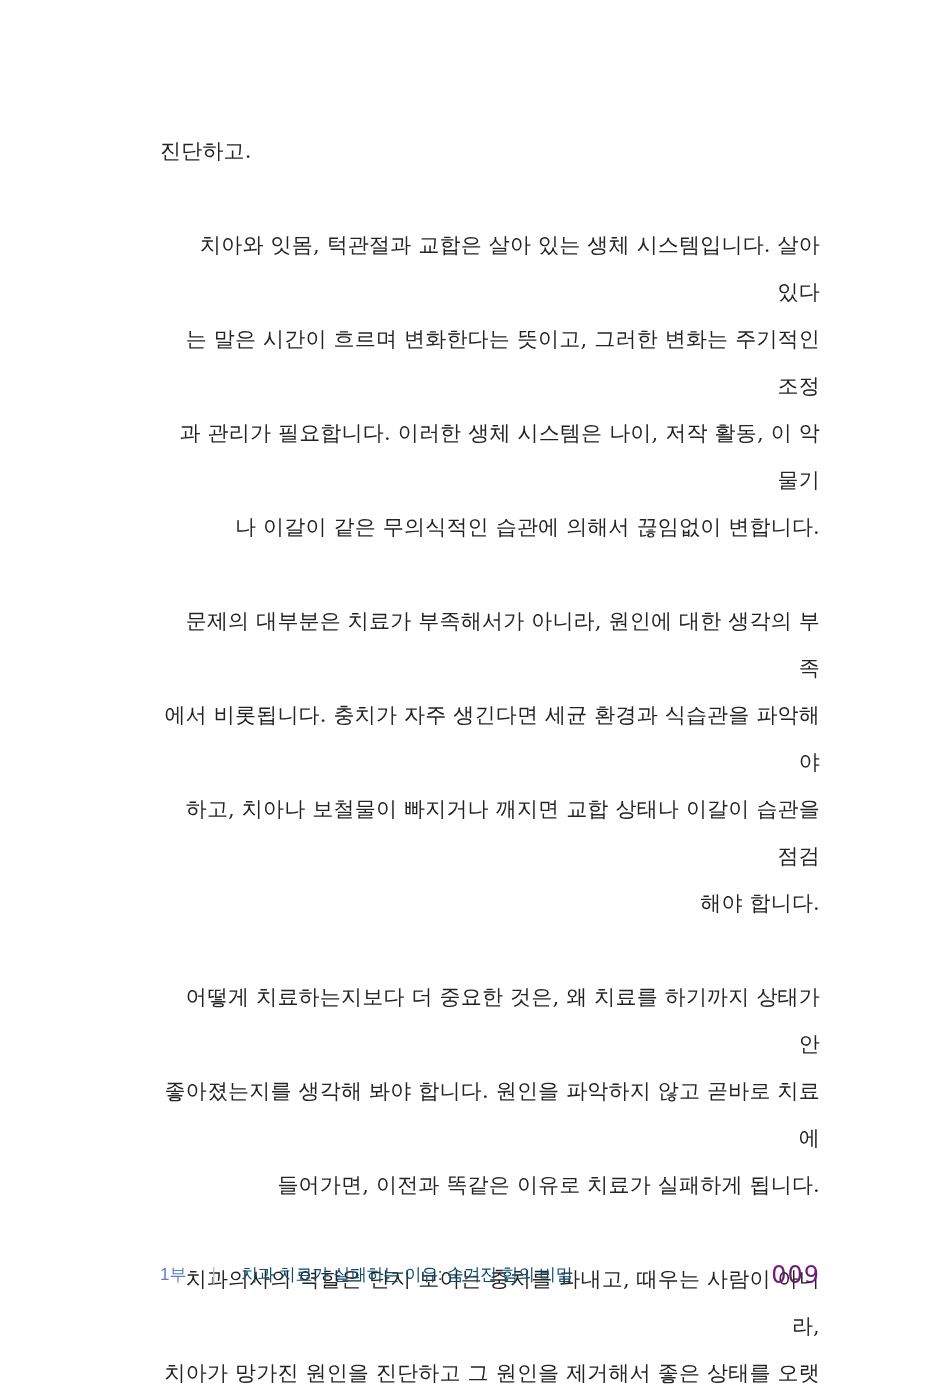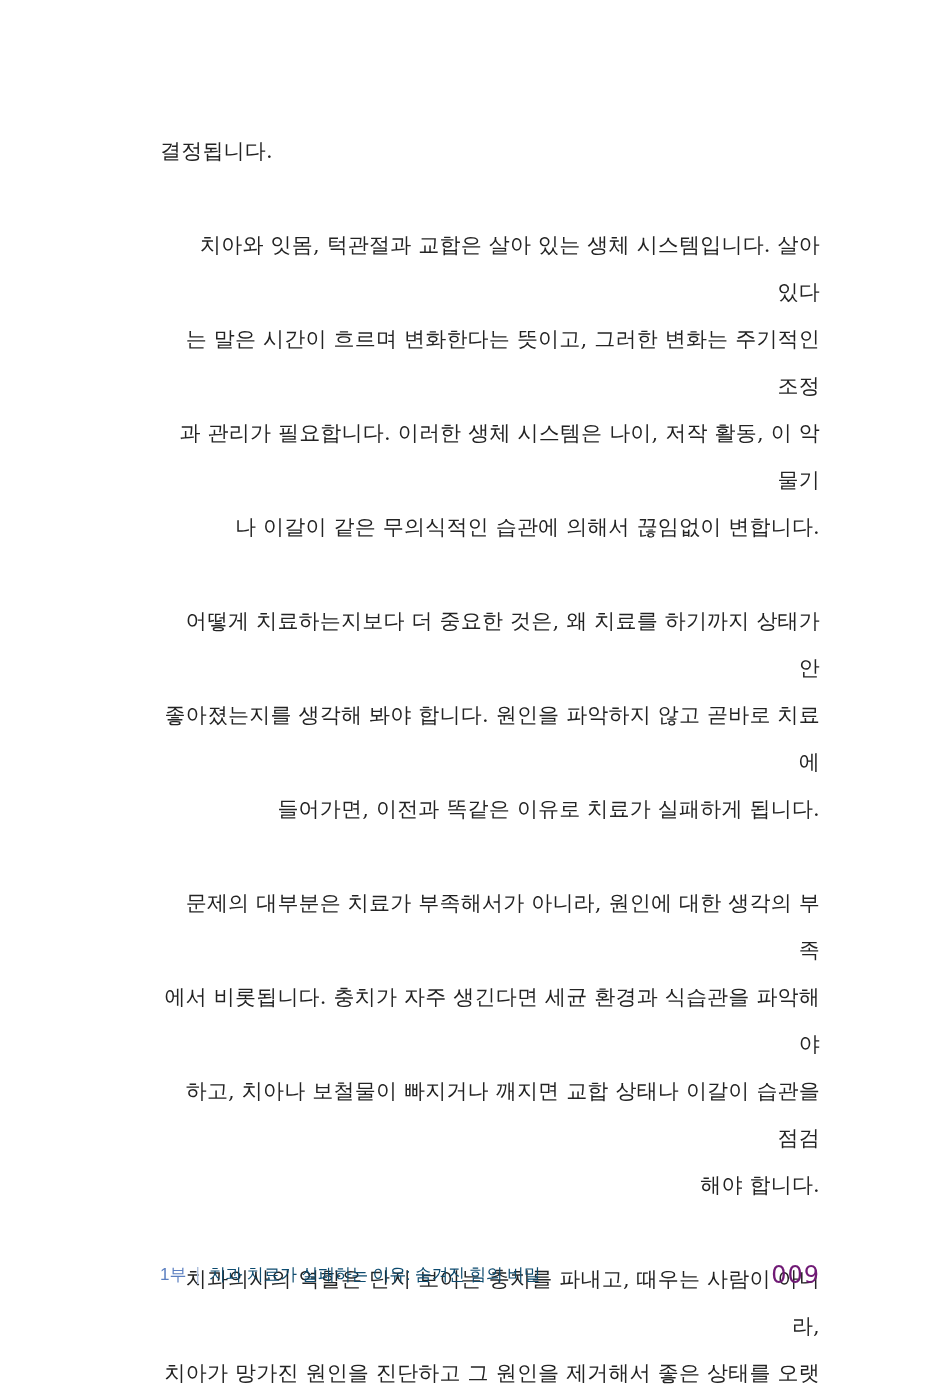--- a/index.html
+++ b/index.html
@@ -38,20 +38,21 @@
   .footer {
     position: absolute;
     left: 160px;
     width: 660px;
     top: 1256px;
     display: flex;
     align-items: center;
     font-family: "Liberation Sans", "DejaVu Sans", sans-serif;
     font-size: 17px;
     line-height: 38px;
+    gap: 16px;
   }
 
   .footer .part { color: #5b7fc0; }
 
   .footer .sep {
     color: #aebfdc;
     margin: 0 9px;
     font-weight: 300;
     transform: scaleY(1.1);
   }
@@ -66,32 +67,32 @@
     letter-spacing: 1px;
     font-family: "DejaVu Sans", "Liberation Sans", sans-serif;
   }
 </style>
 </head>
 <body>
 
 <div class="page">
 
   <div class="content">
-    <p>결정됩니다.</p>
+    <p>진단하고.</p>
     <p class="indent">치아와 잇몸, 턱관절과 교합은 살아 있는 생체 시스템입니다. 살아 있다
 는 말은 시간이 흐르며 변화한다는 뜻이고, 그러한 변화는 주기적인 조정
 과 관리가 필요합니다. 이러한 생체 시스템은 나이, 저작 활동, 이 악물기
 나 이갈이 같은 무의식적인 습관에 의해서 끊임없이 변합니다.</p>
-    <p class="indent">어떻게 치료하는지보다 더 중요한 것은, 왜 치료를 하기까지 상태가 안
-좋아졌는지를 생각해 봐야 합니다. 원인을 파악하지 않고 곧바로 치료에
-들어가면, 이전과 똑같은 이유로 치료가 실패하게 됩니다.</p>
     <p class="indent">문제의 대부분은 치료가 부족해서가 아니라, 원인에 대한 생각의 부족
 에서 비롯됩니다. 충치가 자주 생긴다면 세균 환경과 식습관을 파악해야
 하고, 치아나 보철물이 빠지거나 깨지면 교합 상태나 이갈이 습관을 점검
 해야 합니다.</p>
+    <p class="indent">어떻게 치료하는지보다 더 중요한 것은, 왜 치료를 하기까지 상태가 안
+좋아졌는지를 생각해 봐야 합니다. 원인을 파악하지 않고 곧바로 치료에
+들어가면, 이전과 똑같은 이유로 치료가 실패하게 됩니다.</p>
     <p class="indent">치과의사의 역할은 단지 보이는 충치를 파내고, 때우는 사람이 아니라,
 치아가 망가진 원인을 진단하고 그 원인을 제거해서 좋은 상태를 오랫동
 안 유지할 수 있도록 하는 것입니다. 치과 치료의 가치는 ‘치료가 끝난 날’
 의 보기 좋은 상태가 아니라, ‘치료 후 좋은 상태가 유지된 시간의 길이’에
 서 결정됩니다.</p>
 
   </div>
 
   <div class="footer">
     <span class="part">1부</span>

